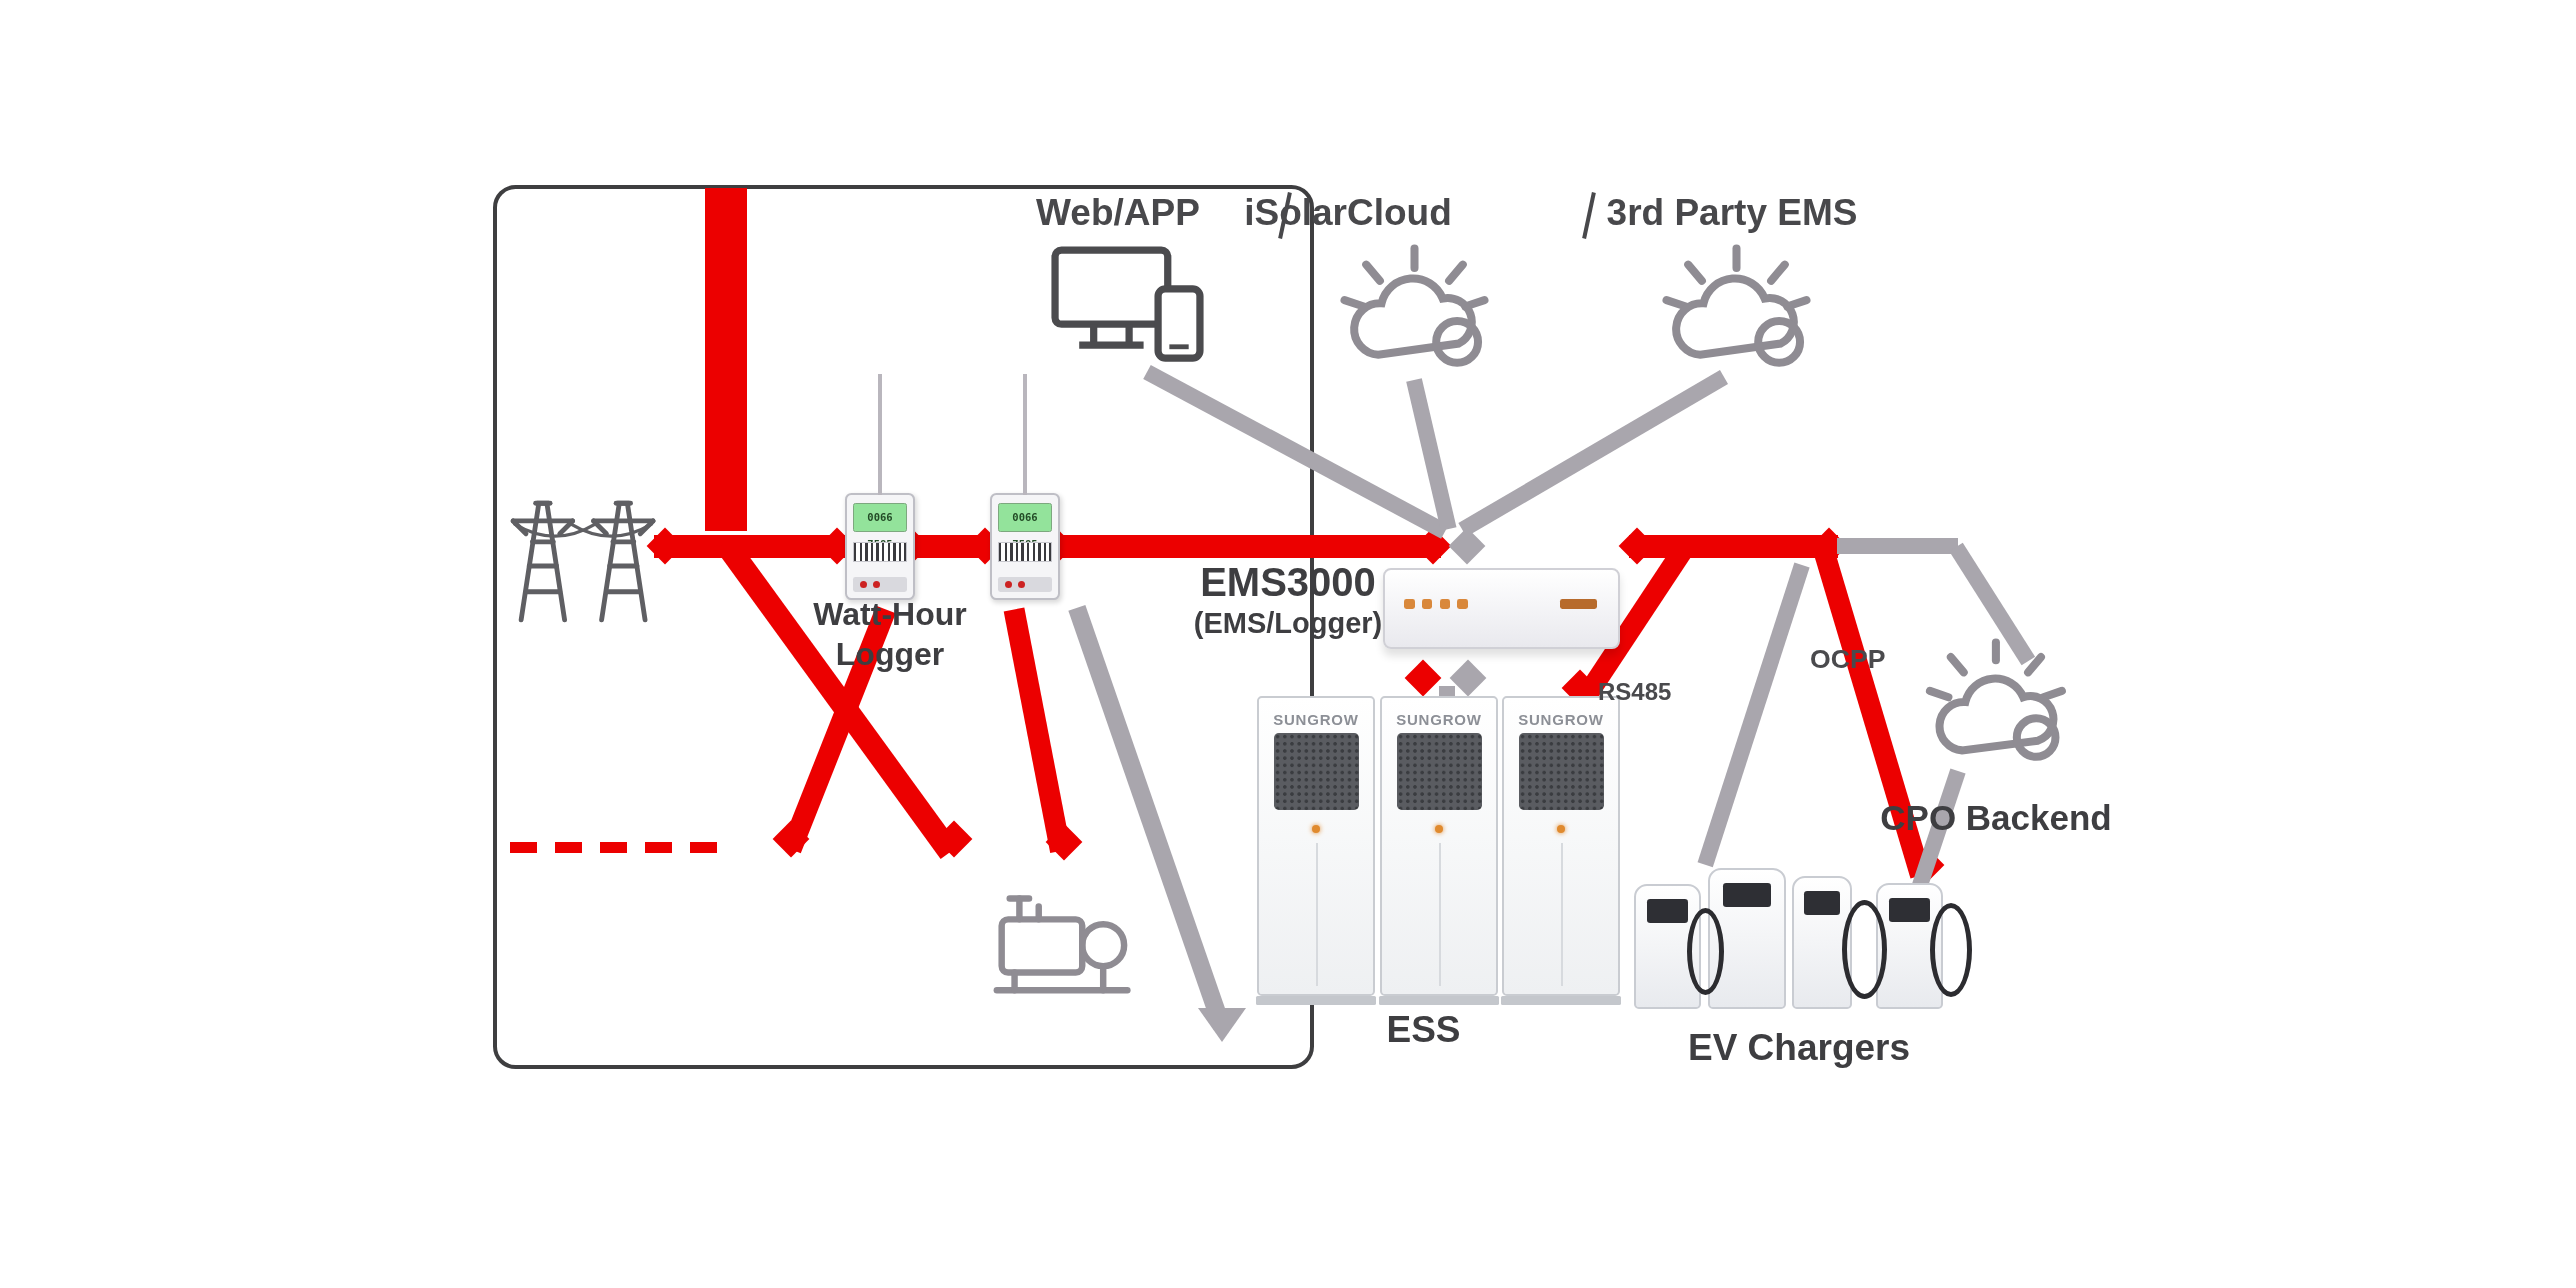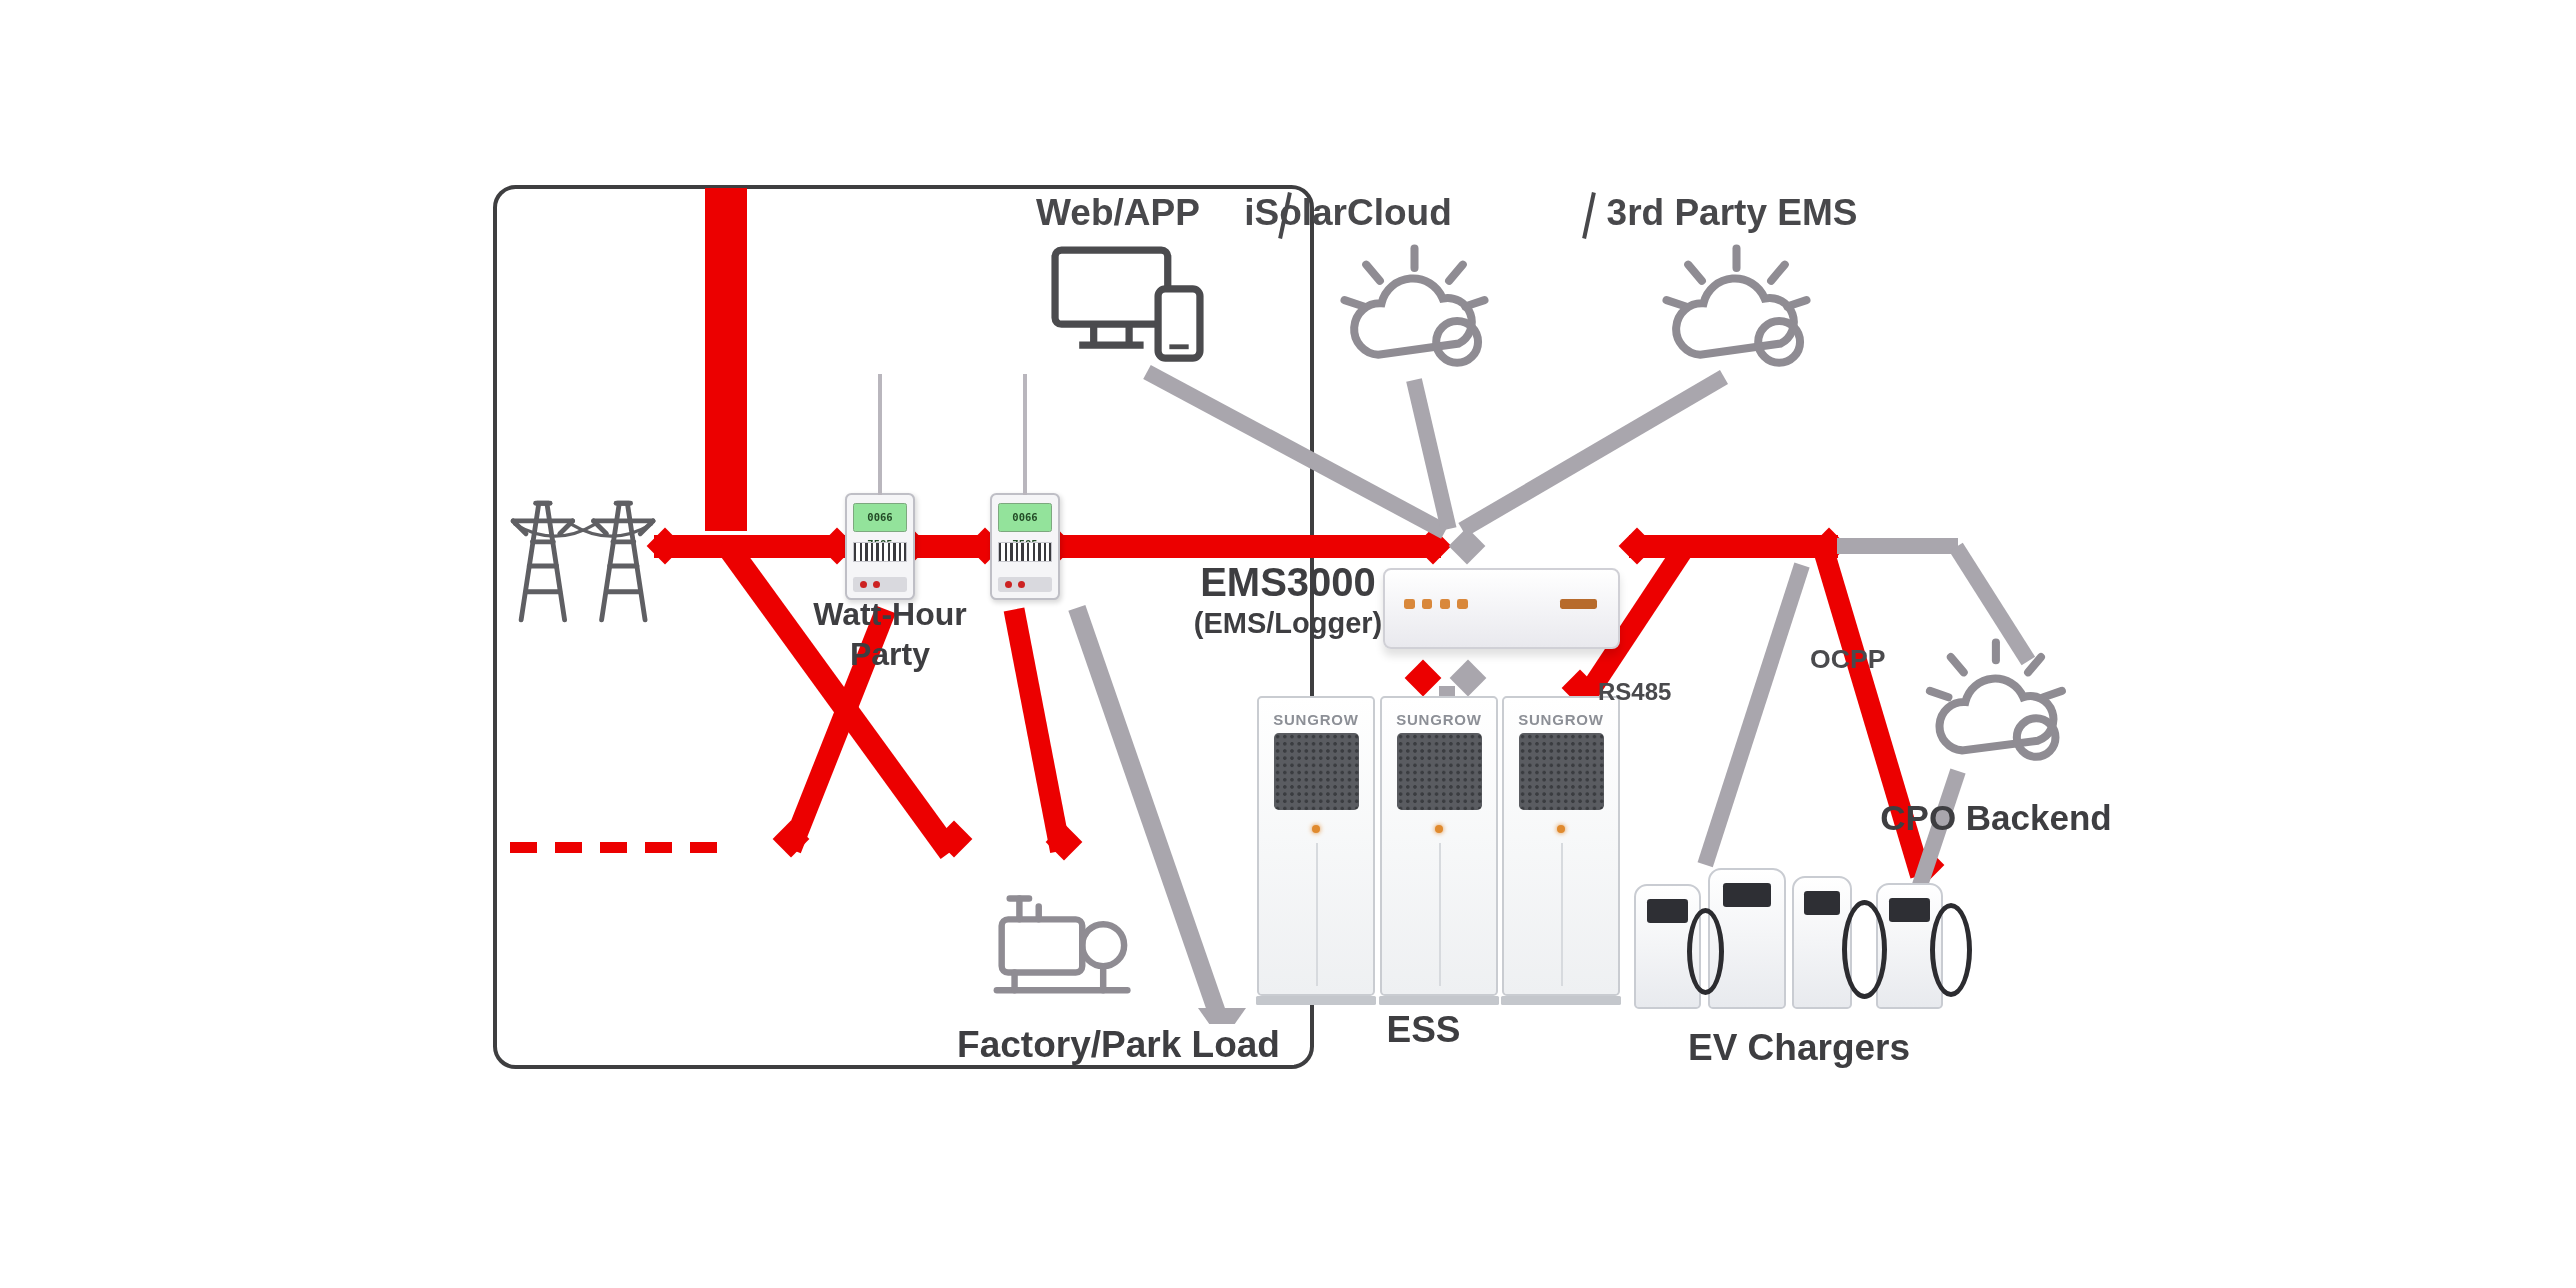--- a/index.html
+++ b/index.html
@@ -195,21 +195,21 @@
     <div class="stub"></div>
     <div class="lcd">0066 7585</div>
     <div class="bar"></div>
     <div class="btns">
         <i style="left:6.4px;"></i>
         <i style="left:19.3px;"></i>
       </div>
   </div>
   <div class="sublabel" style="left:769px;top:594px;width:242px;">
     <div>Watt-Hour</div>
-    <div>Party</div>
+    <div>Logger</div>
   </div>
 
   <div class="emsblock" style="left:1127px;top:560px;width:322px;">
     <div class="l1">EMS3000</div>
     <div class="l2">(EMS/Logger)</div>
   </div>
   <div class="logger" style="left:1383px;top:568px;">
     <div class="leds"><i></i><i></i><i></i><i></i></div>
     <div class="port"></div>
   </div>
@@ -244,23 +244,20 @@
       <line x1="112" y1="78" x2="116" y2="78"></line>
       <line x1="34" y1="60" x2="34" y2="34"></line>
         <line x1="22" y1="34" x2="46" y2="34"></line>
       <line x1="58" y1="60" x2="58" y2="44"></line>
       <line x1="6" y1="148" x2="168" y2="148"></line>
       <line x1="28" y1="126" x2="28" y2="148"></line>
         <line x1="138" y1="118" x2="138" y2="148"></line>
     </svg>
   </div>
 
-  <div class="nodelabel" style="left:869px;top:1024px;width:499px;">
-    <span class="caption-bg">Factory/Park Load</span>
-  </div>
 
   <div class="abs" style="left:1634px;top:868px;width:330px;height:141px;">
     <div class="pillar" style="left:0px;top:16px;width:63px;height:121px;">
         <div class="scr"></div>
       </div>
     <div class="pillar" style="left:74px;top:0px;width:74px;height:137px;">
         <div class="scr"></div>
       </div>
     <div class="pillar" style="left:158px;top:8px;width:56px;height:129px;">
         <div class="scr"></div>

